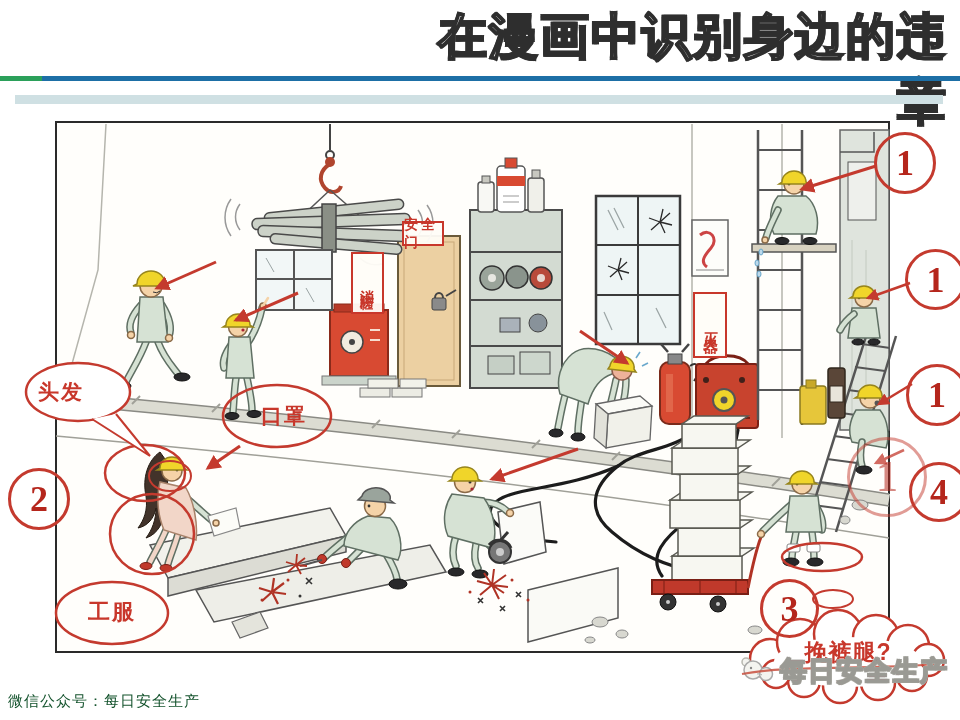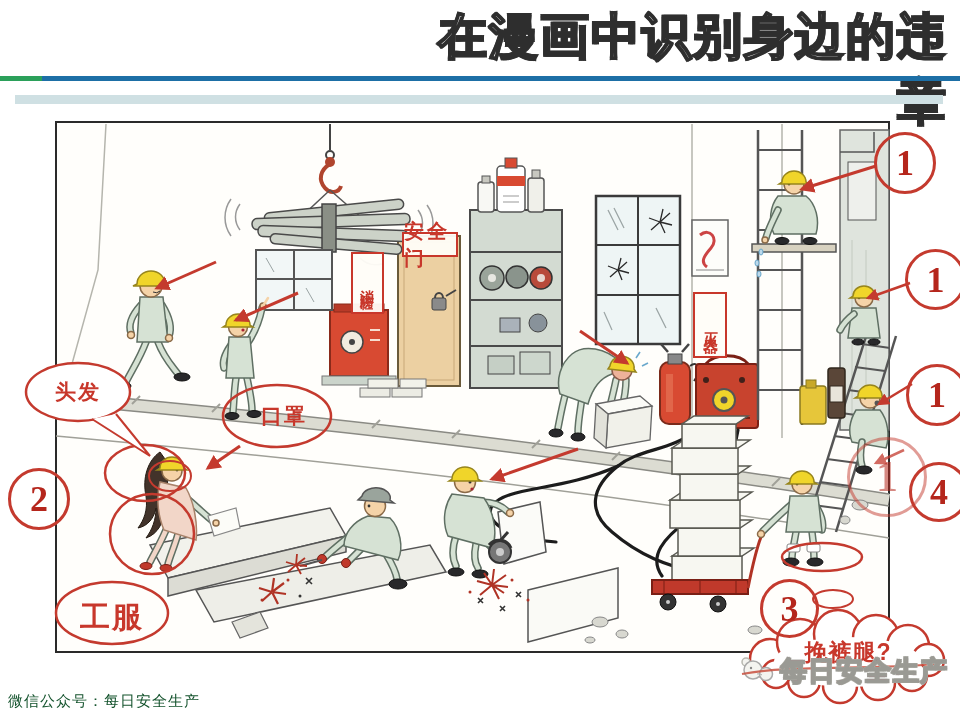--- a/index.html
+++ b/index.html
@@ -542,27 +542,27 @@
 </svg>
 
 <div class="slide-title">在漫画中识别身边的违章</div>
 
 <div class="bar-top">
   <div class="seg-green"></div>
   <div class="seg-blue"></div>
 </div>
 <div class="bar-soft"></div>
 
-<div class="sign" style="left:402px;top:232px;width:56px;height:25px;font-size:20px;letter-spacing:3px">安全门</div>
+<div class="sign" style="left:402px;top:221px;width:42px;height:25px;font-size:14px;letter-spacing:3px">安全门</div>
 <div class="sign vertical" style="left:351px;top:252px;width:33px;height:62px;font-size:14px">消防栓</div>
 <div class="sign vertical" style="left:693px;top:292px;width:34px;height:66px;font-size:15px">灭火器</div>
 
-<div class="callout" style="left:40px;top:380px;width:76px;font-size:21px;letter-spacing:2px">头发</div>
+<div class="callout" style="left:23px;top:380px;width:76px;font-size:21px;letter-spacing:2px">头发</div>
 <div class="callout" style="left:244px;top:404px;width:80px;font-size:21px;letter-spacing:2px">口罩</div>
-<div class="callout" style="left:70px;top:600px;width:84px;font-size:30px;letter-spacing:2px">工服</div>
+<div class="callout" style="left:70px;top:600px;width:84px;font-size:22px;letter-spacing:2px">工服</div>
 <div class="callout" style="left:762px;top:640px;width:172px;font-size:23px;letter-spacing:1px">挽裤腿?</div>
 
 <div class="badge" style="left:874px;top:132px;width:56px;height:56px">1</div>
 <div class="badge" style="left:905px;top:249px;width:55px;height:55px">1</div>
 <div class="badge" style="left:906px;top:364px;width:56px;height:56px">1</div>
 <div class="badge light" style="left:847px;top:437px;width:74px;height:74px">1</div>
 <div class="badge" style="left:909px;top:462px;width:54px;height:54px">4</div>
 <div class="badge" style="left:8px;top:468px;width:56px;height:56px">2</div>
 <div class="badge" style="left:760px;top:579px;width:53px;height:53px">3</div>
 

